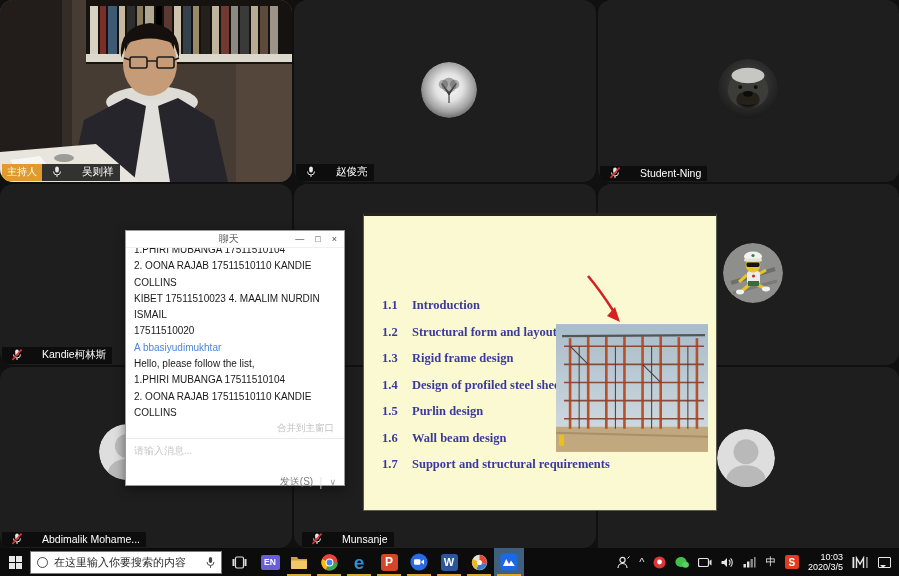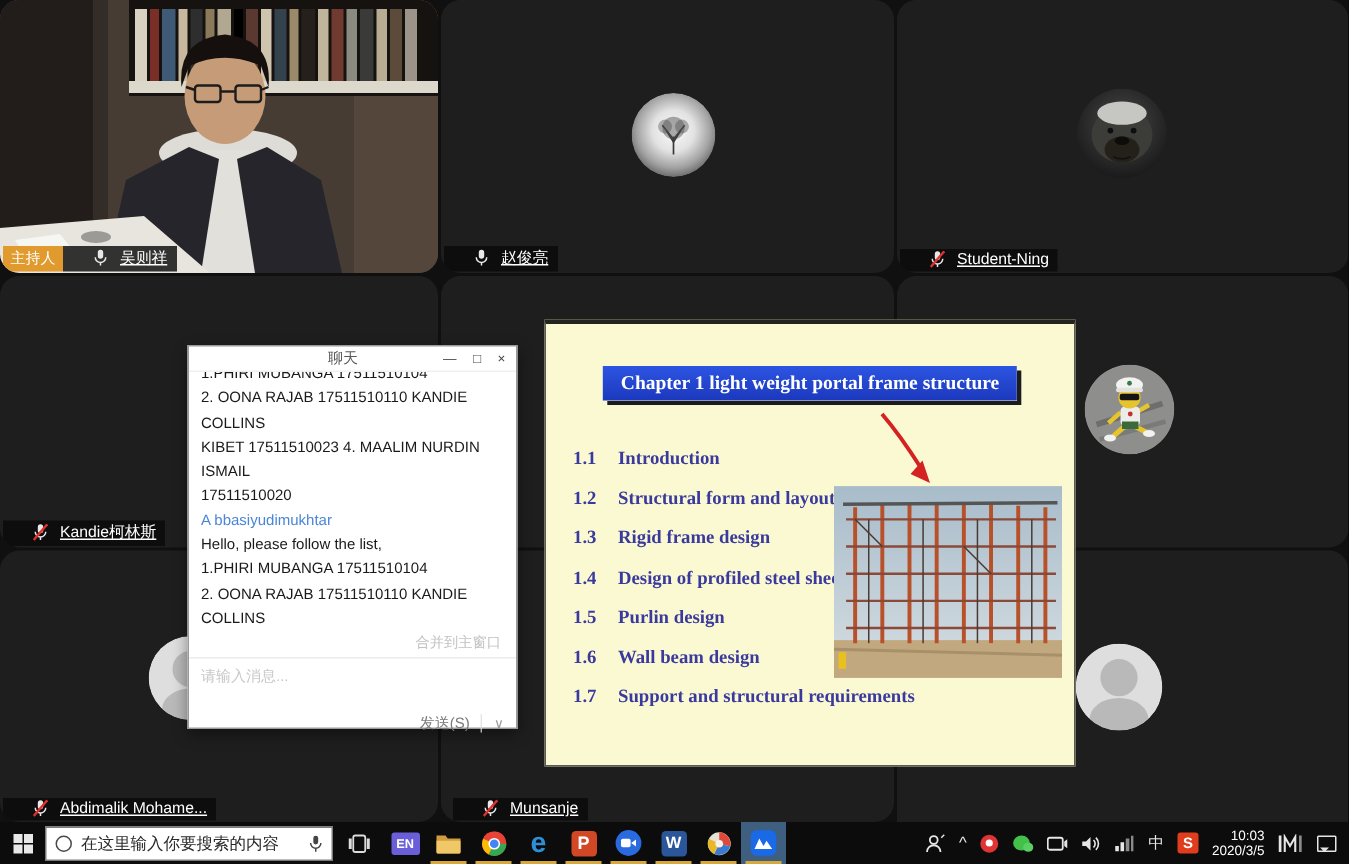--- a/index.html
+++ b/index.html
@@ -5,21 +5,21 @@
   * { margin:0; padding:0; box-sizing:border-box; }
   body { background:#000; font-family:"Liberation Sans", sans-serif; }
   .screen { position:relative; width:899px; height:576px; background:#101010; overflow:hidden; }
 
   
   .tile { position:absolute; background:#1e1e1e; overflow:hidden;border-radius:13px; }
   .tile.cam { background:#473c34; }
 
   .nametag { position:absolute; left:2px; bottom:1px; display:flex; align-items:stretch; z-index:4; }
   .badge { background:#e09a2d; color:#fff; font-size:10px; padding:1px 5px 2px; display:flex; align-items:center; }
-  .tagbody { background:rgba(10,10,10,.82); color:#fff; font-size:10.5px; padding:1px 6px 2px 20px; display:flex; align-items:center; gap:8px; white-space:nowrap;text-decoration:underline; }
+  .tagbody { background:rgba(10,10,10,.82); color:#fff; font-size:10.5px; padding:1px 6px 2px 10px; display:flex; align-items:center; gap:20px; white-space:nowrap; }
   .mic { width:10px; height:12px; flex:0 0 auto; }
 
   .avatar { position:absolute; border-radius:50%; overflow:hidden; }
 
   
   .slide { position:absolute; left:363px; top:213px; width:354px; height:298px; background:#fbf9d2;
            border-top:3px solid #23231f; border-left:1px solid #5a5a50; border-right:1px solid #5a5a50; border-bottom:1px solid #5a5a50; z-index:5; }
   .slide-title { position:absolute; top:28px; left:50%; transform:translateX(-50%); background:linear-gradient(#2d55e2,#1b38bd);
                  color:#fff; font-family:"Liberation Serif", serif; font-weight:bold; font-size:13px; padding:3px 12px 4px;
                  box-shadow:3px 3px 0 #1c1c1c; white-space:nowrap; }
@@ -293,21 +293,20 @@
             <rect x="3.2" y="0.5" width="3.6" height="6" rx="1.8" fill="#e8e8e8"></rect>
             <path d="M1.5,5.5 a3.5,3.5 0 0 0 7,0" fill="none" stroke="#e8e8e8" stroke-width="1"></path>
             <line x1="5" y1="9" x2="5" y2="11" stroke="#e8e8e8" stroke-width="1"></line>
           </svg>
         <span>A bbasiyudimukht...</span>
       </span>
     </div>
   </div>
 
   <div class="slide">
-    <div class="slide-title">Chapter 1 light weight portal frame structure</div>
     <div class="slide-list">
       <div class="slide-item">
           <span class="num">1.1</span>
           <span>Introduction</span>
         </div>
       <div class="slide-item">
           <span class="num">1.2</span>
           <span>Structural form and layout</span>
         </div>
       <div class="slide-item">

